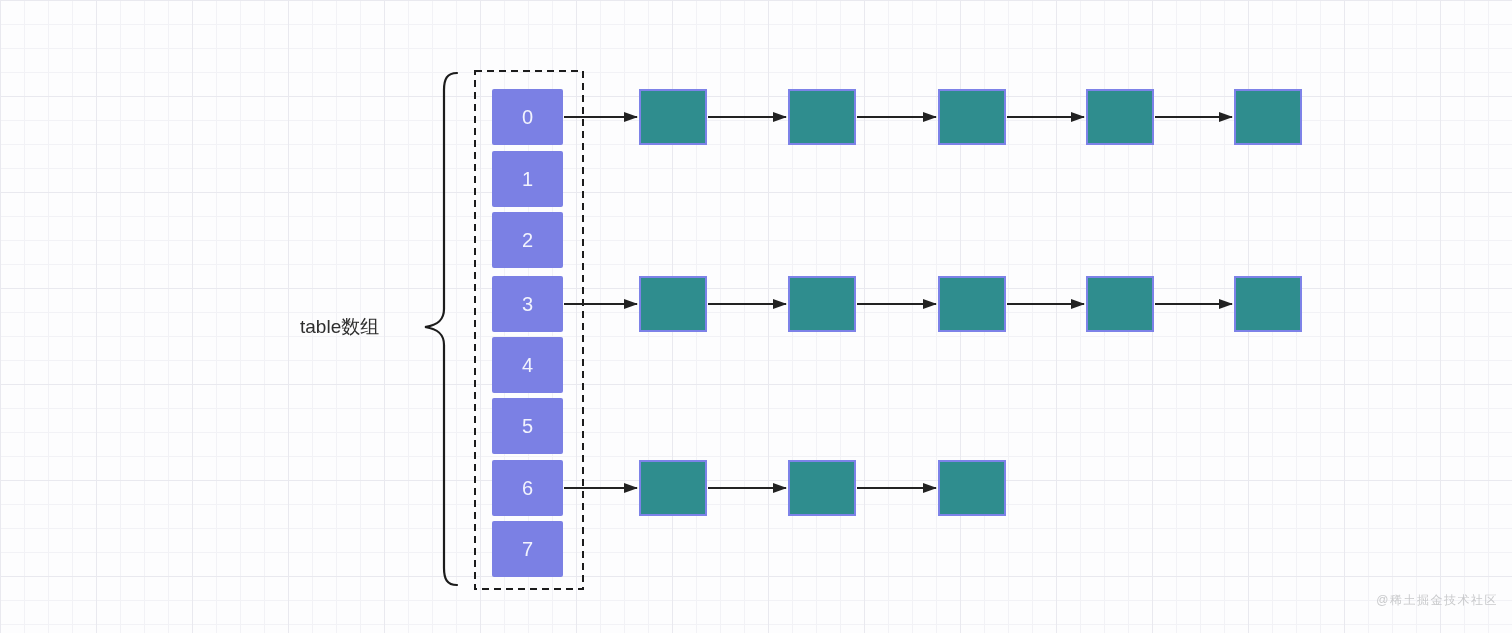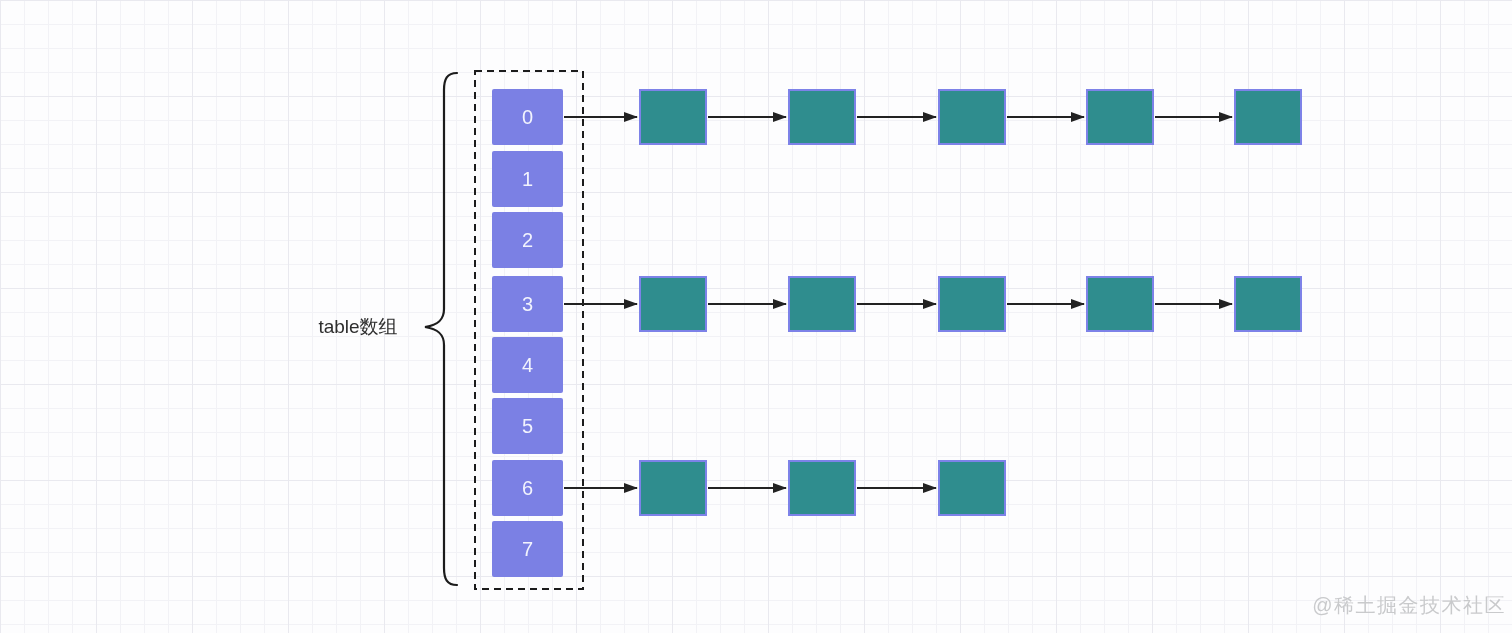--- a/index.html
+++ b/index.html
@@ -24,26 +24,26 @@
     background:var(--cell-fill);color:var(--cell-text);
     display:flex;align-items:center;justify-content:center;
     font-size:20px;
   }
   .node{
     position:absolute;width:68px;height:56px;box-sizing:border-box;
     background:var(--node-fill);border:2px solid var(--node-border);
   }
   .array-label{
     position:absolute;left:300px;top:315px;width:116px;
-    text-align:center;font-size:19px;line-height:24px;
+    text-align:left;font-size:19px;line-height:24px;
     color:var(--label-text);
   }
   .watermark{
-    position:absolute;right:6px;top:592px;
-    font-size:20px;letter-spacing:1.5px;
+    position:absolute;right:14px;top:592px;
+    font-size:12px;letter-spacing:1.5px;
     color:var(--watermark-text);
   }
 </style>
 </head>
 <body>
 
 <div class="canvas" style="--cell-fill: #7b80e4; --cell-text: #f2f3fd; --node-fill: #2f8d8e; --node-border: #7d82e8; --arrow: #222222; --dashed-border: #1c1c1c; --brace: #1c1c1c; --label-text: #2e2e2e; --watermark-text: #c9cacc;">
 
   <svg class="overlay" viewBox="0 0 1512 633">
     <defs>

